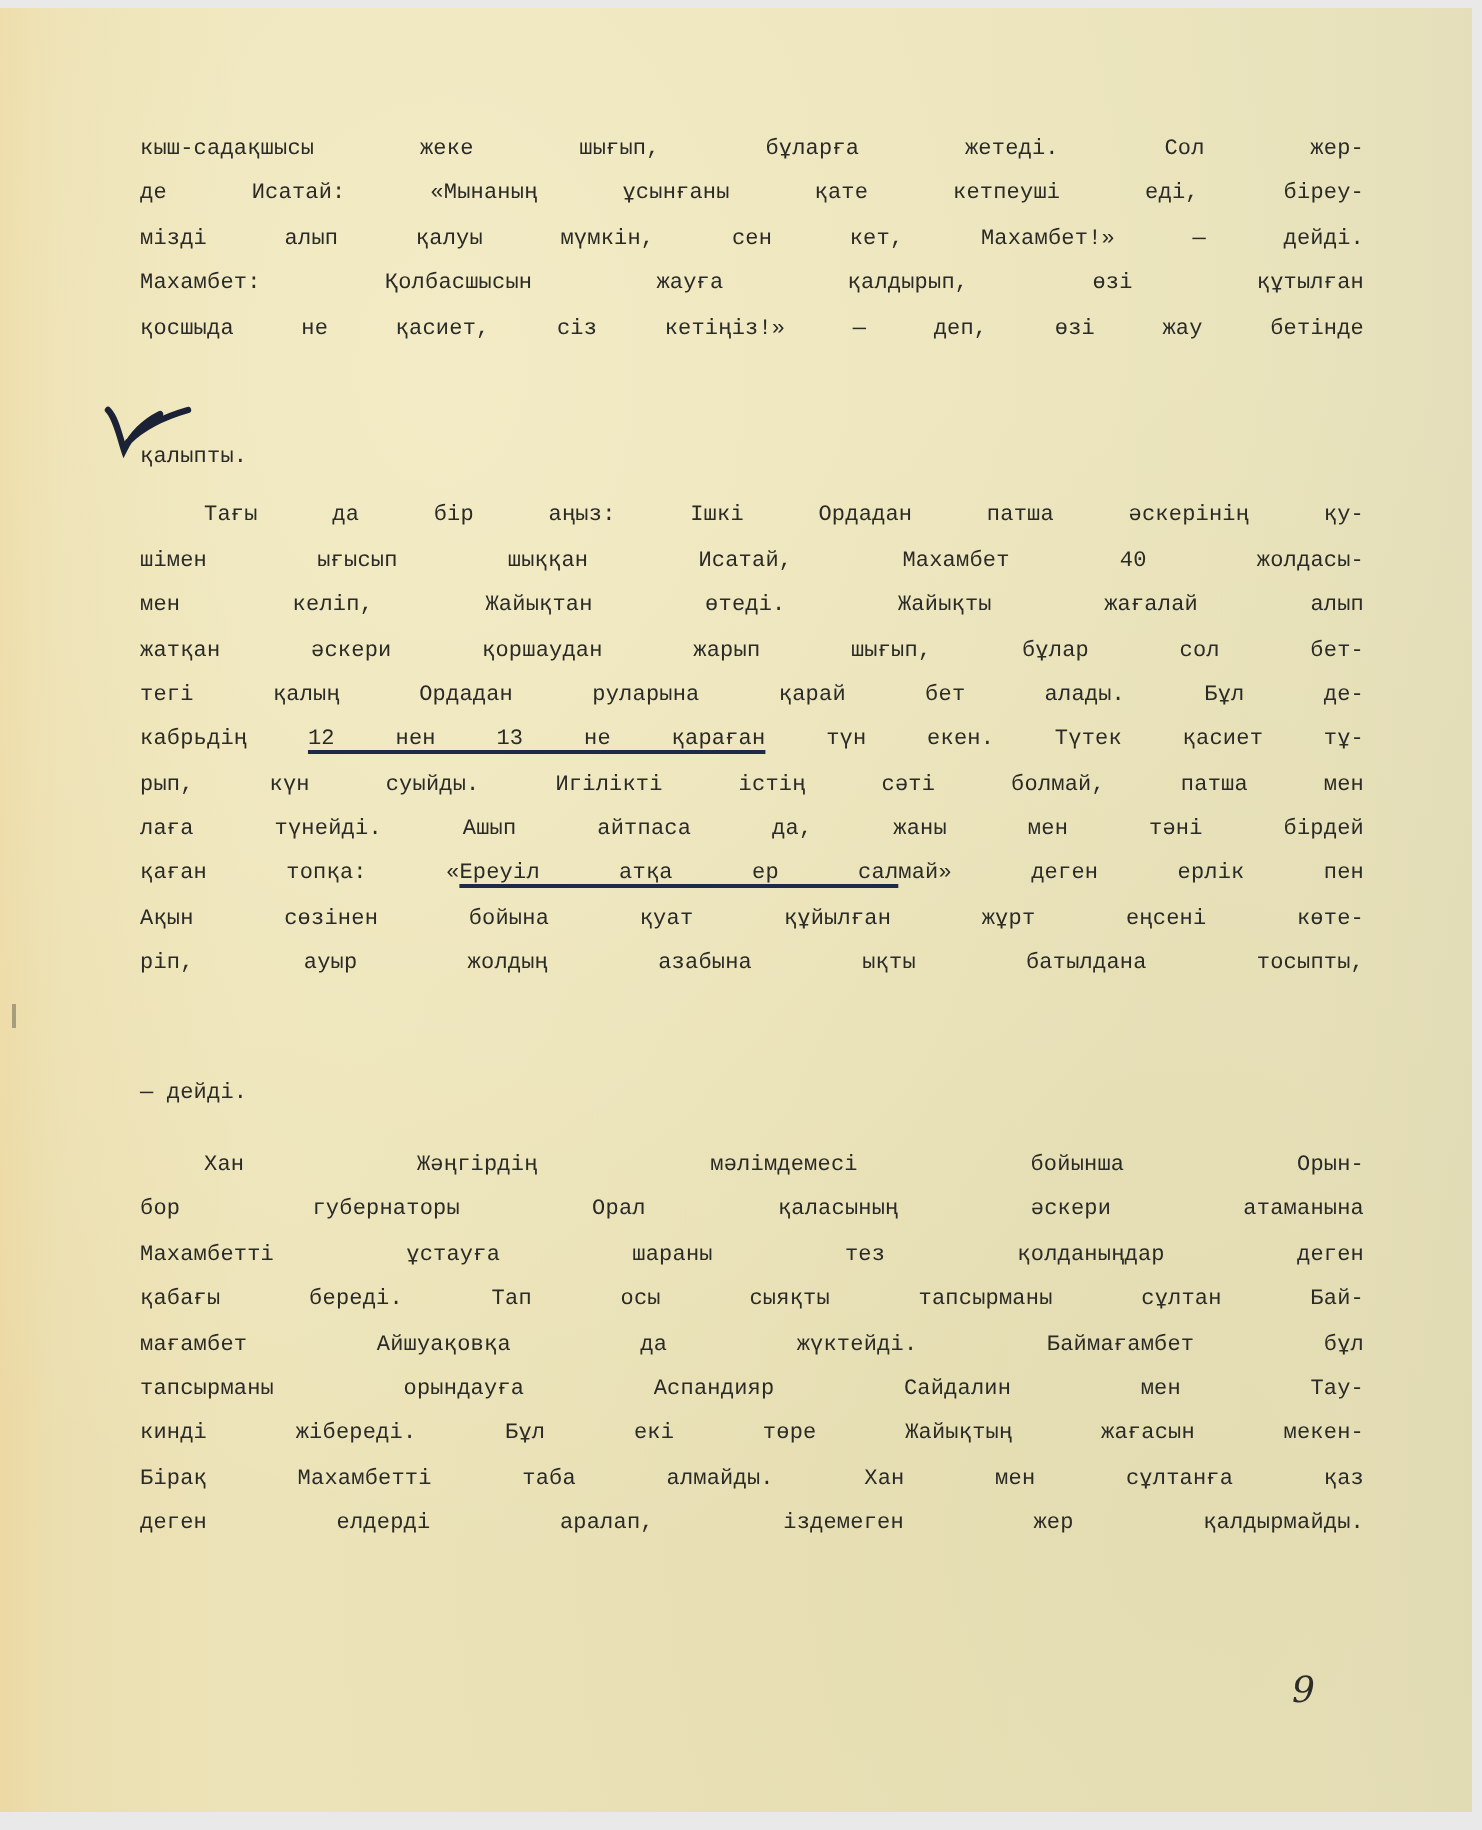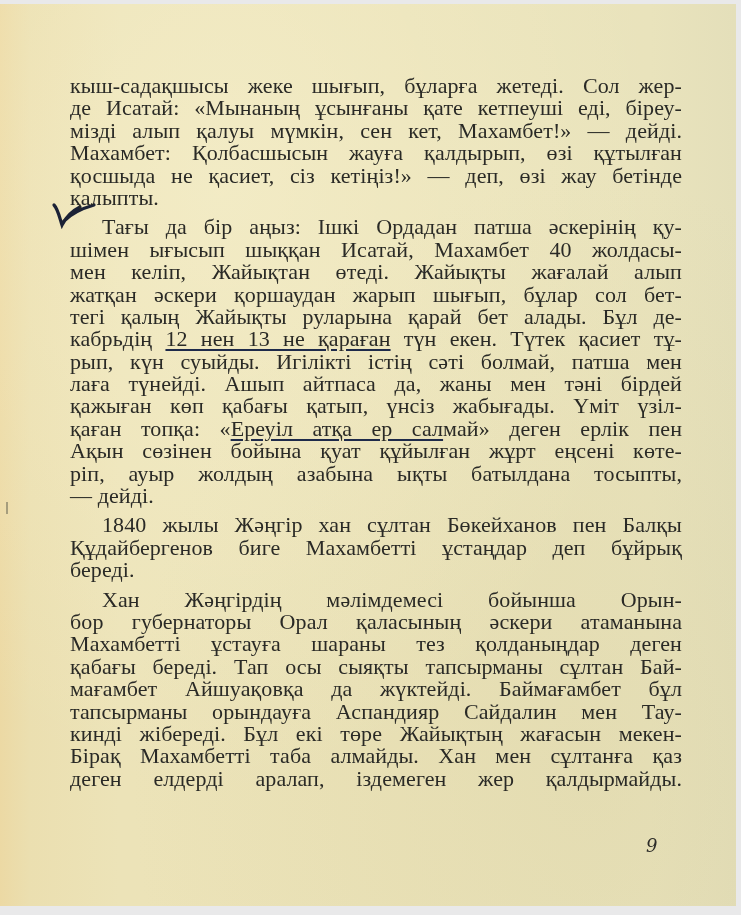--- a/index.html
+++ b/index.html
@@ -12,32 +12,32 @@
     position: absolute; left: 0; top: 4px; width: 736px; height: 902px;
     background: linear-gradient(90deg, #ecd9a4 0px, #ebdfb0 30px, #ece3b8 120px, #ebe3b9 400px, #e9e3bc 650px, #e4dfba 736px);
     overflow: hidden;
   }
   .page::before {
     content: ""; position: absolute; inset: 0;
     background: radial-gradient(ellipse at 30% 20%, rgba(255,250,220,0.35), rgba(0,0,0,0) 60%),
                 radial-gradient(ellipse at 80% 85%, rgba(210,200,150,0.25), rgba(0,0,0,0) 55%);
   }
   .text-block {
-    position: absolute; left: 70px; top: 71px; width: 612px;
-    font-family: Liberation Serif, serif;
-    font-size: 22px; line-height: 22.4px;
+    position: absolute; left: 70px; top: 60px; width: 612px;
+    font-family: Liberation Mono, monospace;
+    font-size: 11px; line-height: 22.4px;
     color: #2a2a26;
     letter-spacing: 0.1px;
   }
   .line {
     display: block; white-space: nowrap; height: 22.4px;
     text-align: justify; text-align-last: justify;
     overflow: visible;
   }
-  .line.last { text-align-last: left; }
+  .line.last { text-align-last: left; margin-top: 42px; }
   .line.indent { padding-left: 32px; }
   .gap { height: 7px; }
   .underline-mark {
     text-decoration: underline; text-decoration-color: #1e2a4a;
     text-decoration-thickness: 2px; text-underline-offset: 3px;
   }
   .pen-mark {
     position: absolute; left: 50px; top: 195px; width: 48px; height: 32px;
   }
   .page-number {
@@ -69,37 +69,31 @@
       <span class="line">қосшыда не қасиет, сіз кетіңіз!» — деп, өзі жау бетінде</span>
       <span class="line last">қалыпты.</span>
     </div>
     <div class="gap"></div>
 
     <div>
       <span class="line indent">Тағы да бір аңыз: Ішкі Ордадан патша әскерінің қу-</span>
       <span class="line">шімен ығысып шыққан Исатай, Махамбет 40 жолдасы-</span>
       <span class="line">мен келіп, Жайықтан өтеді. Жайықты жағалай алып</span>
       <span class="line">жатқан әскери қоршаудан жарып шығып, бұлар сол бет-</span>
-      <span class="line">тегі қалың Жайықты руларына қарай бет алады. Бұл де-</span>
+      <span class="line">тегі қалың Ордадан руларына қарай бет алады. Бұл де-</span>
       <span class="line"><span>кабрьдің </span><span class="underline-mark">12 нен 13 не қараған</span><span> түн екен. Түтек қасиет тұ-</span></span>
       <span class="line">рып, күн суыйды. Игілікті істің сәті болмай, патша мен</span>
       <span class="line">лаға түнейді. Ашып айтпаса да, жаны мен тәні бірдей</span>
-      <span class="line">қажыған көп қабағы қатып, үнсіз жабығады. Үміт үзіл-</span>
       <span class="line"><span>қаған топқа: «</span><span class="underline-mark">Ереуіл атқа ер сал</span><span>май» деген ерлік пен</span></span>
       <span class="line">Ақын сөзінен бойына қуат құйылған жұрт еңсені көте-</span>
       <span class="line">ріп, ауыр жолдың азабына ықты батылдана тосыпты,</span>
       <span class="line last">— дейді.</span>
     </div>
     <div class="gap"></div>
 
-    <div>
-      <span class="line indent">1840 жылы Жәңгір хан сұлтан Бөкейханов пен Балқы</span>
-      <span class="line">Құдайбергенов биге Махамбетті ұстаңдар деп бұйрық</span>
-      <span class="line last">береді.</span>
-    </div>
     <div class="gap"></div>
 
     <div>
       <span class="line indent">Хан Жәңгірдің мәлімдемесі бойынша Орын-</span>
       <span class="line">бор губернаторы Орал қаласының әскери атаманына</span>
       <span class="line">Махамбетті ұстауға шараны тез қолданыңдар деген</span>
       <span class="line">қабағы береді. Тап осы сыяқты тапсырманы сұлтан Бай-</span>
       <span class="line">мағамбет Айшуақовқа да жүктейді. Баймағамбет бұл</span>
       <span class="line">тапсырманы орындауға Аспандияр Сайдалин мен Тау-</span>
       <span class="line">кинді жібереді. Бұл екі төре Жайықтың жағасын мекен-</span>

